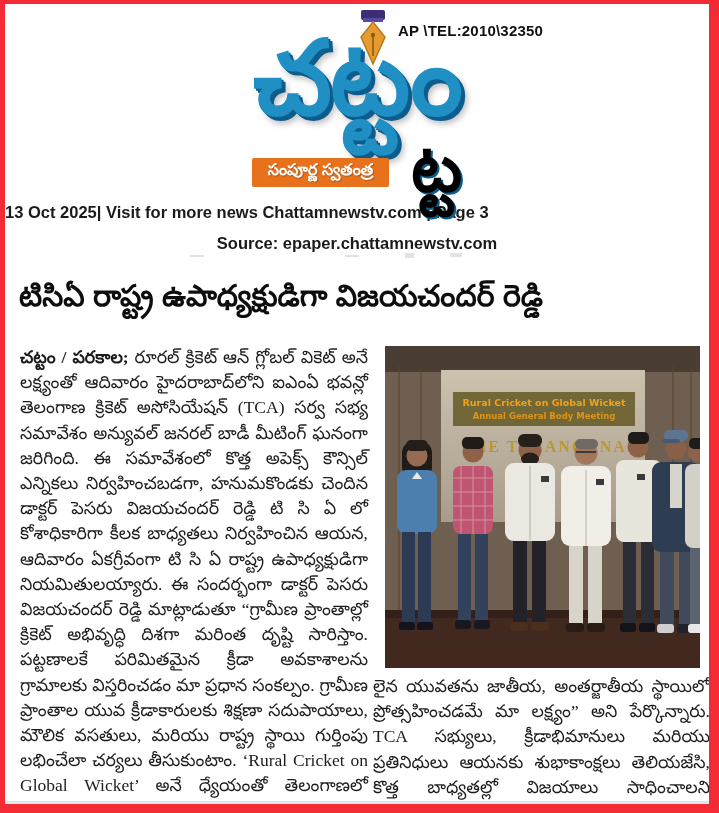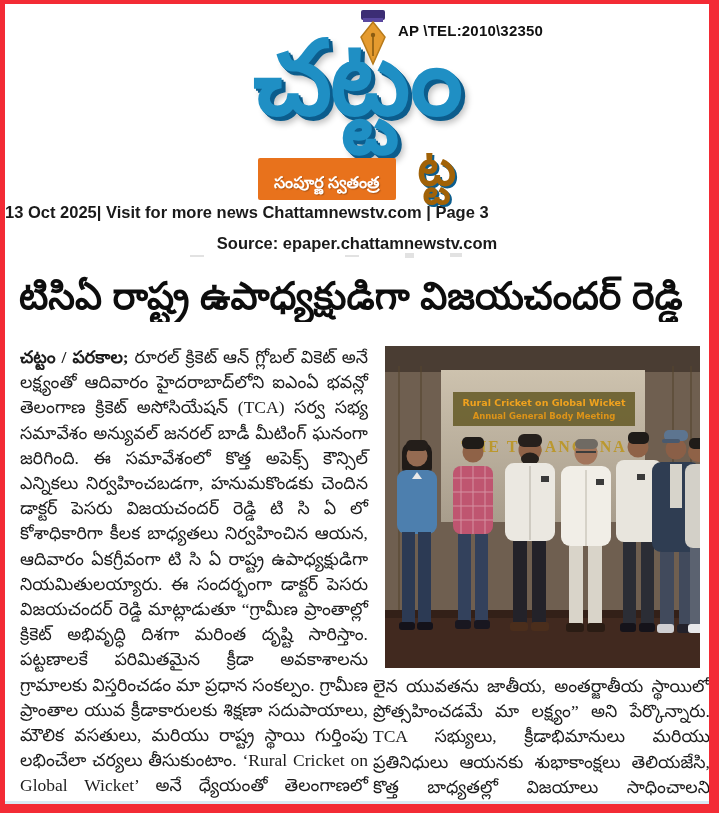--- a/index.html
+++ b/index.html
@@ -36,27 +36,27 @@
     z-index:1;
   }
   .badge-row{
     position:absolute;top:148px;left:0;width:100%;
     display:flex;justify-content:center;align-items:flex-start;gap:22px;
     z-index:2;
   }
   .badge{
     background:#e8721c;color:#fff;
     font-weight:700;font-size:16px;line-height:16px;
-    padding:17px 16px 9px;border-radius:2px;
+    padding:4px 16px 9px;border-radius:2px;
     text-shadow:1px 1px 1px rgba(0,0,0,.25);
     margin-top:6px;
   }
   .logo-sub{
-    font-weight:700;font-size:50px;line-height:44px;
-    color:#a16207;
+    font-weight:700;font-size:66px;line-height:44px;
+    color:#000000;
     text-shadow:2px 2px 0 #0c5d8d;
     margin-top:-6px;
   }
   
   .dateline{
     position:absolute;top:199px;left:0;width:100%;
     font-size:16.5px;font-weight:600;color:#1a1a1a;
   }
   .source-line{
     position:absolute;top:222px;left:0;width:100%;
@@ -68,21 +68,21 @@
     background:
       linear-gradient(#9a9a9a,#9a9a9a) 0 4px/14px 2px no-repeat,
       linear-gradient(#9a9a9a,#9a9a9a) 155px 4px/14px 2px no-repeat,
       linear-gradient(#9a9a9a,#9a9a9a) 215px 2px/9px 5px no-repeat,
       linear-gradient(#9a9a9a,#9a9a9a) 260px 2px/12px 4px no-repeat;
   }
   
   .headline{
     position:absolute;top:266px;left:14px;right:16px;margin:0;
     font-family:"Liberation Sans", sans-serif;
-    font-weight:700;font-size:38px;line-height:52px;color:#0d0d0d;
+    font-weight:700;font-size:30px;line-height:52px;color:#0d0d0d;
     letter-spacing:0;
     white-space:nowrap;overflow:hidden;
   }
   .col-left{
     position:absolute;top:341px;left:15px;width:348px;margin:0;
     font-family:"Liberation Serif","DejaVu Serif",serif;
     font-size:17.5px;line-height:25.2px;color:#1c1c1c;
     text-align:justify;
   }
   .col-left .lead{font-weight:700;}

